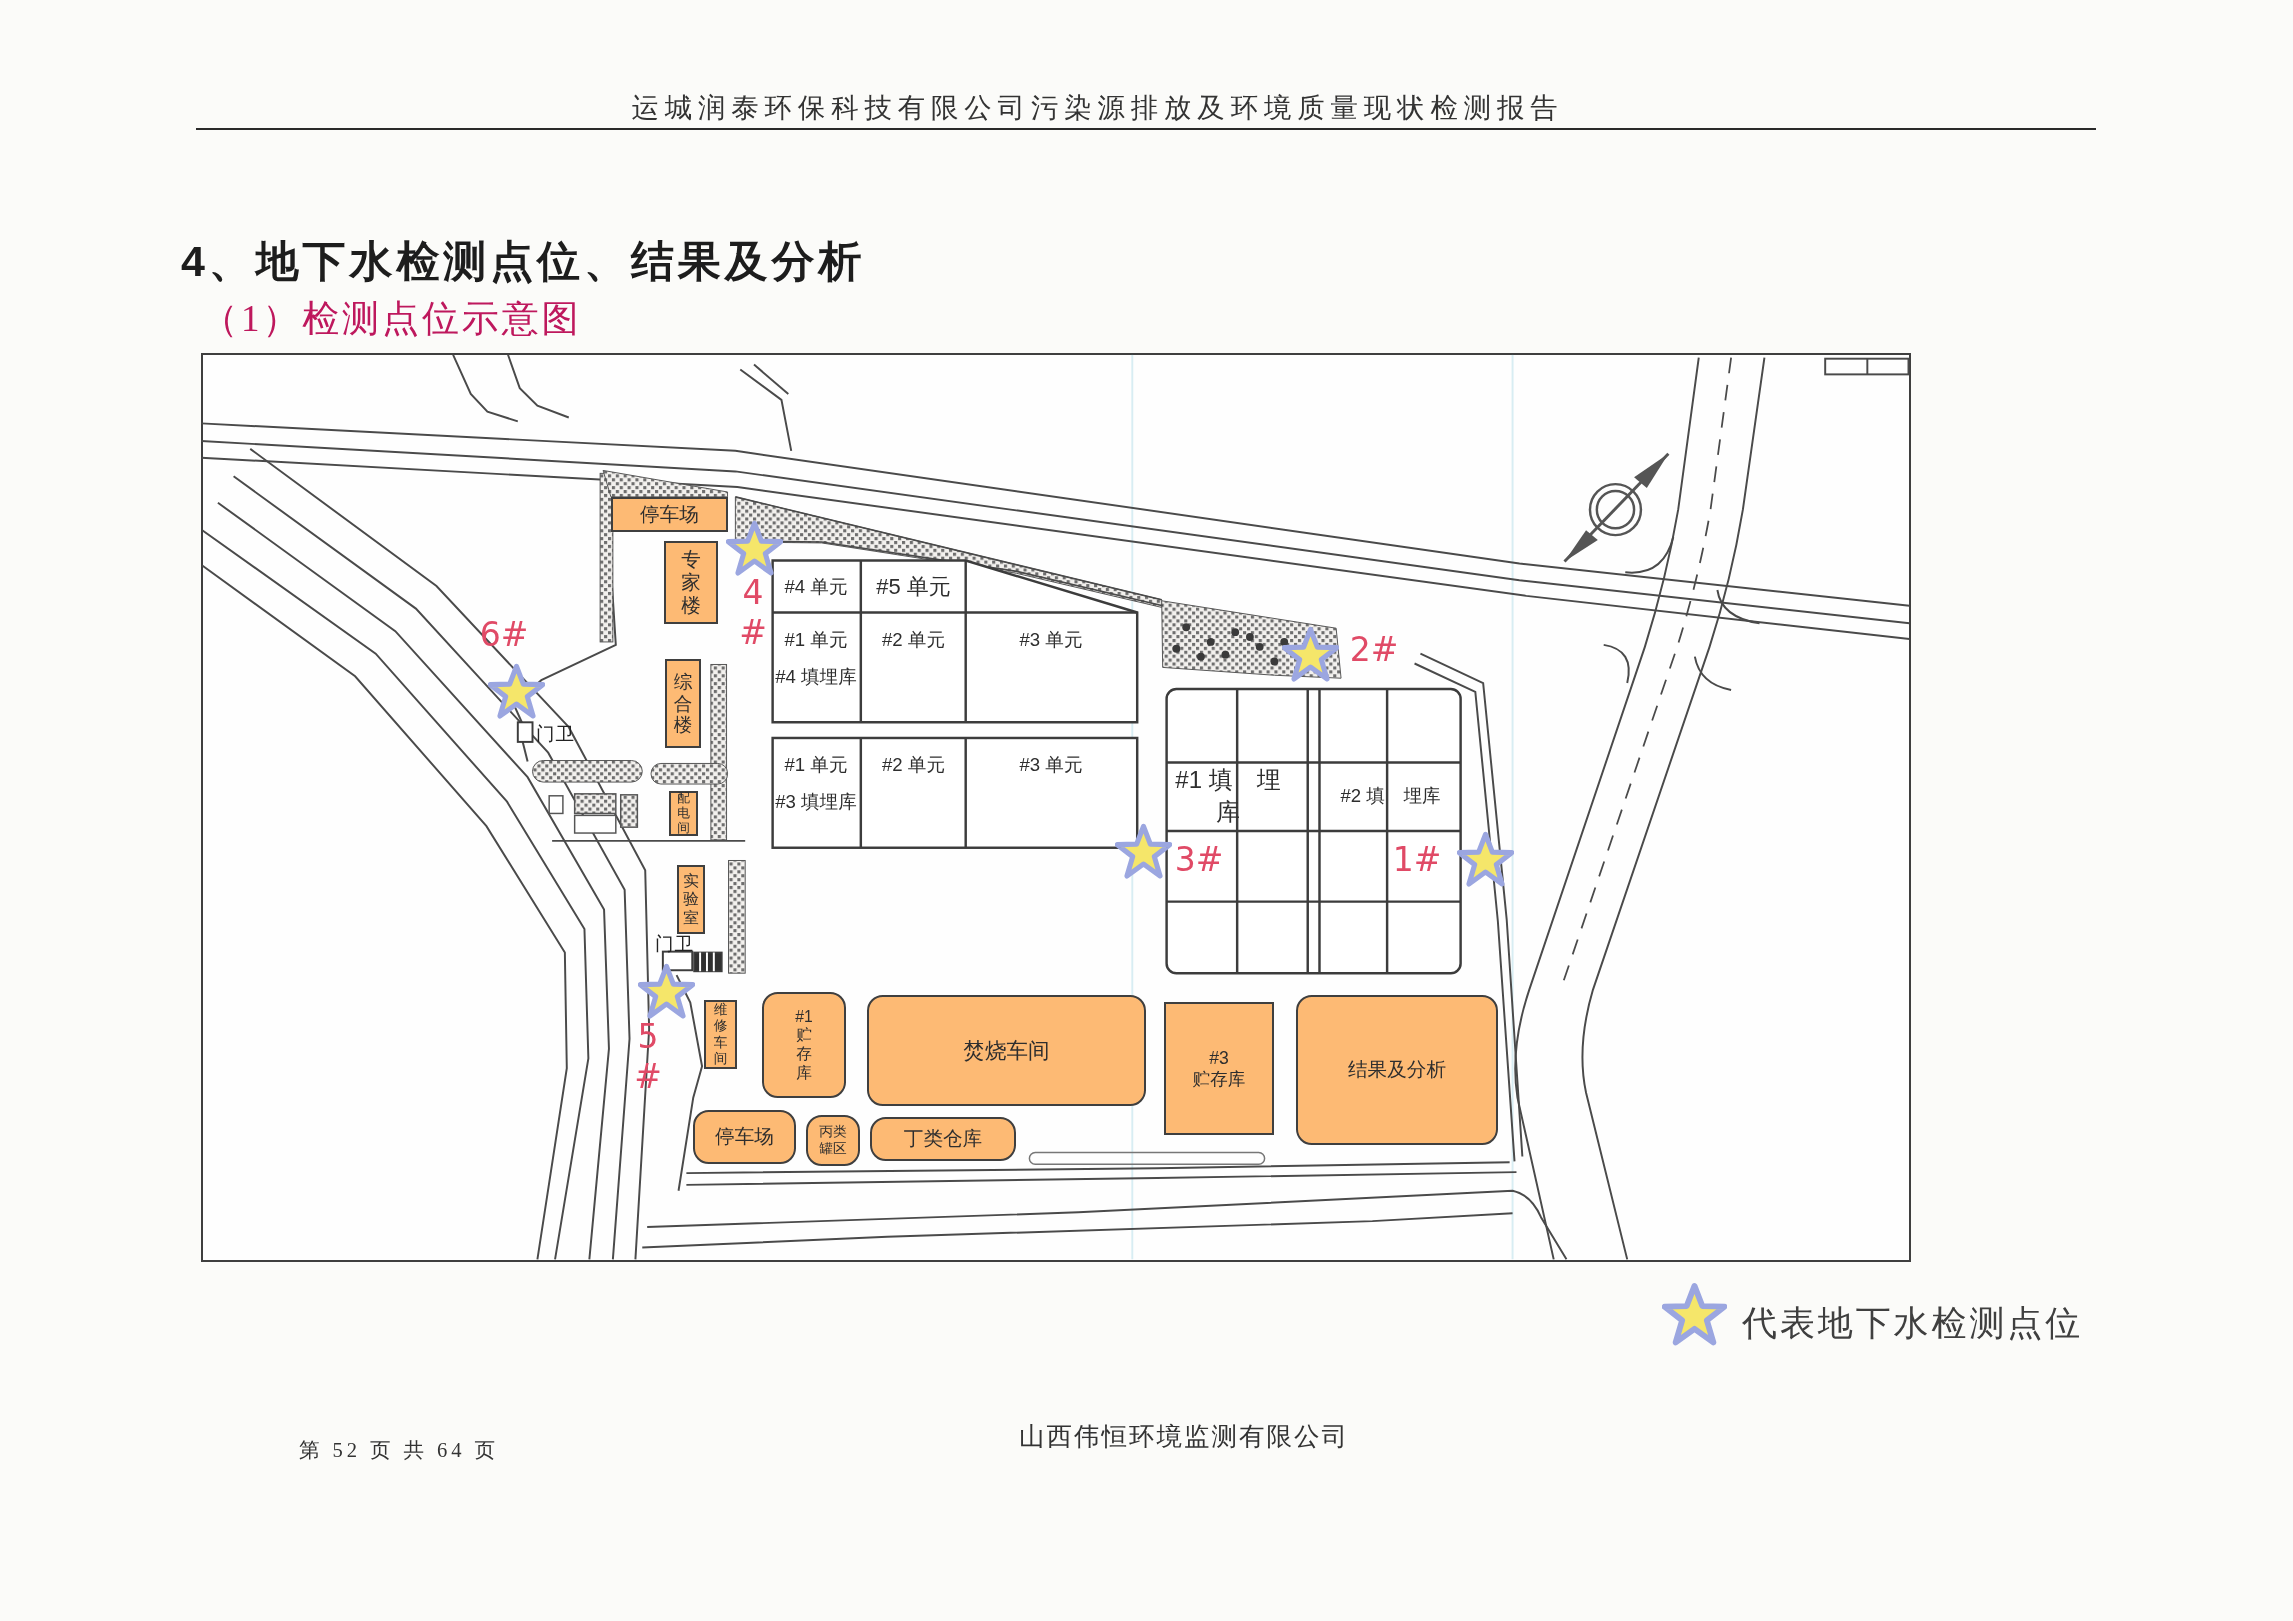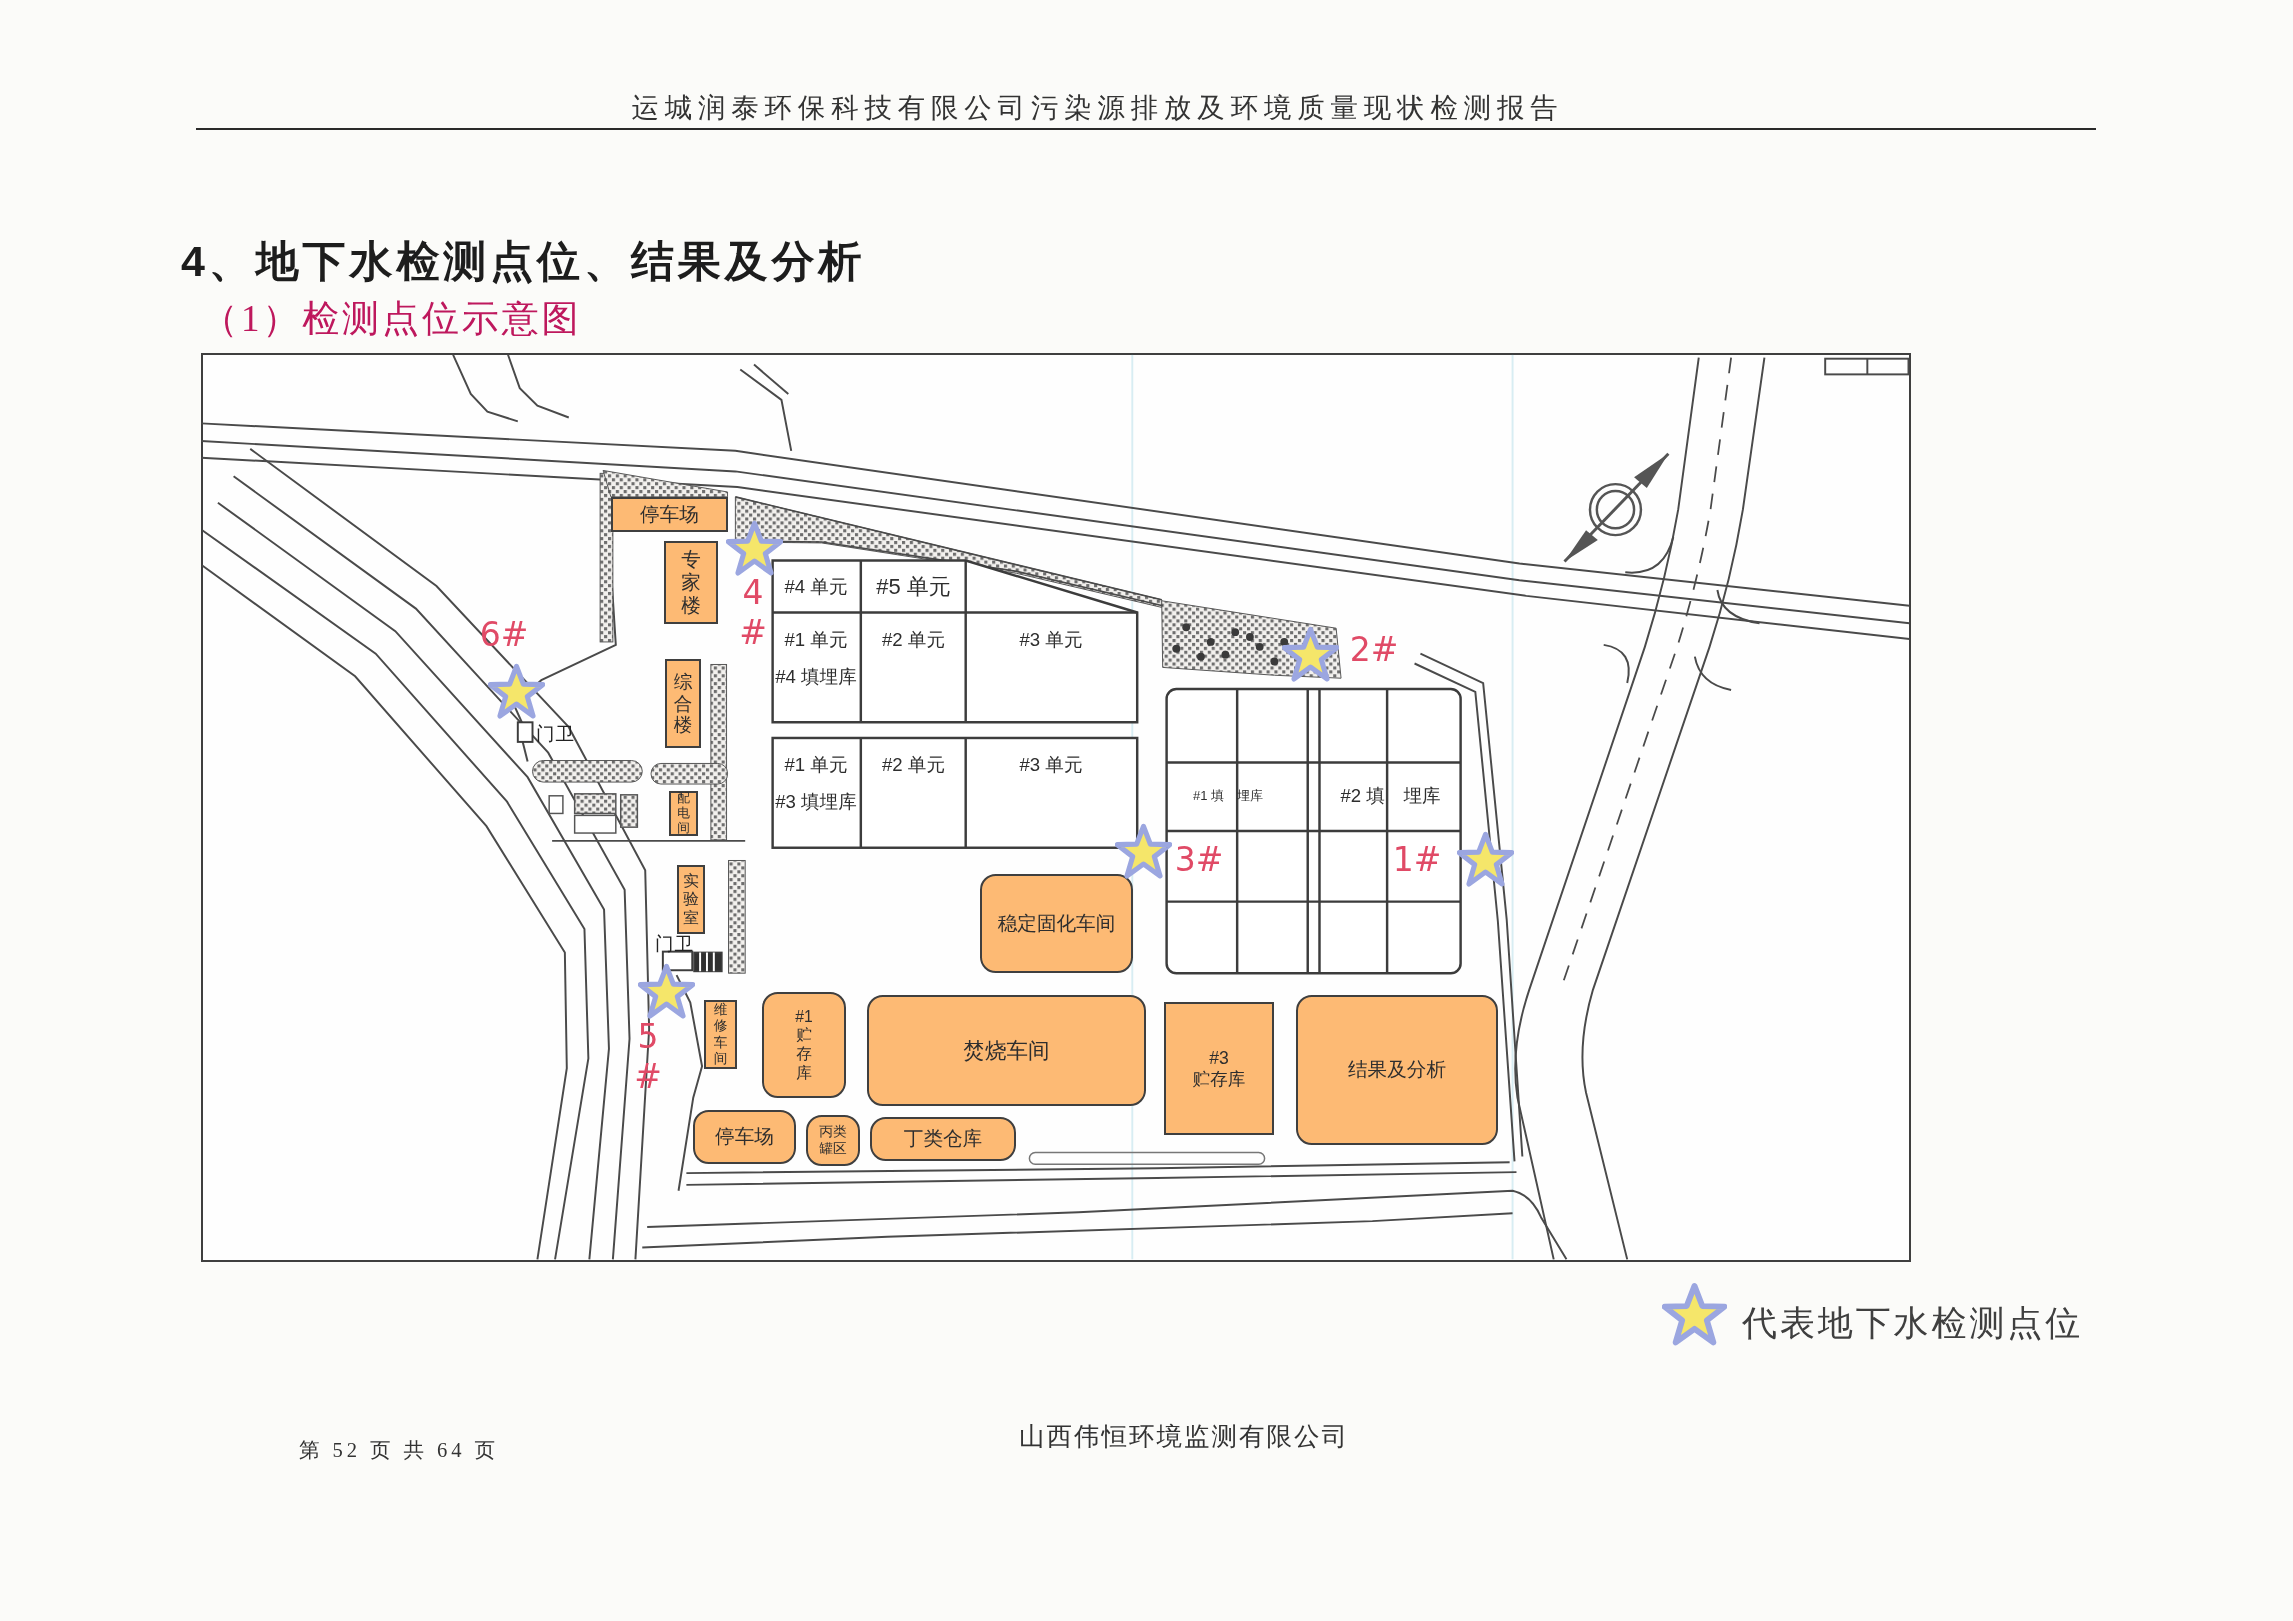--- a/index.html
+++ b/index.html
@@ -196,23 +196,20 @@
       <div class="ln">修</div>
       <div class="ln">车</div>
       <div class="ln">间</div>
     </div>
     <div class="bld rd" style="left: 762px; top: 992px; width: 84px; height: 106px; font-size: 15.7px;">
       <div class="ln">#1</div>
       <div class="ln">贮</div>
       <div class="ln">存</div>
       <div class="ln">库</div>
     </div>
-    <div class="bld rd" style="left: 980px; top: 874px; width: 153px; height: 99px; font-size: 19.6px;">
-      <div class="ln">稳定固化车间</div>
-    </div>
     <div class="bld rd" style="left: 867px; top: 995px; width: 279px; height: 111px; font-size: 21.6px;">
       <div class="ln">焚烧车间</div>
     </div>
     <div class="bld" style="left: 1164px; top: 1002px; width: 110px; height: 133px; font-size: 17.6px;">
       <div class="ln">#3</div>
       <div class="ln">贮存库</div>
     </div>
     <div class="bld rd" style="left: 1296px; top: 995px; width: 202px; height: 150px; font-size: 19.6px;">
       <div class="ln">结果及分析</div>
     </div>
@@ -245,21 +242,21 @@
     <div class="cell top" style="left: 772px; top: 738px; width: 88px; height: 110px; font-size: 18.6px;">
       <div class="ln">#1 单元</div>
       <div class="ln">#3 填埋库</div>
     </div>
     <div class="cell top" style="left: 861px; top: 738px; width: 105px; height: 110px; font-size: 18.6px;">
       <div class="ln">#2 单元</div>
     </div>
     <div class="cell top" style="left: 965px; top: 738px; width: 172px; height: 110px; font-size: 18.6px;">
       <div class="ln">#3 单元</div>
     </div>
-    <div class="cell mid" style="left: 1168px; top: 776px; width: 120px; height: 39px; font-size: 13px;">
+    <div class="cell mid" style="left: 1168px; top: 776px; width: 120px; height: 39px; font-size: 24px;">
       <div class="ln">#1 填　埋库</div>
     </div>
     <div class="cell mid" style="left: 1321px; top: 776px; width: 139px; height: 39px; font-size: 18.6px;">
       <div class="ln">#2 填　埋库</div>
     </div>
     <div class="gatelbl" style="left: 536px; top: 721px;">门卫</div>
     <div class="gatelbl" style="left: 655px; top: 931px;">门卫</div>
     <svg width="57" height="57" viewBox="0 0 100 100" class="star" style="left: 1457px; top: 831px;">
       <use href="#star-sym"></use>
     </svg>

